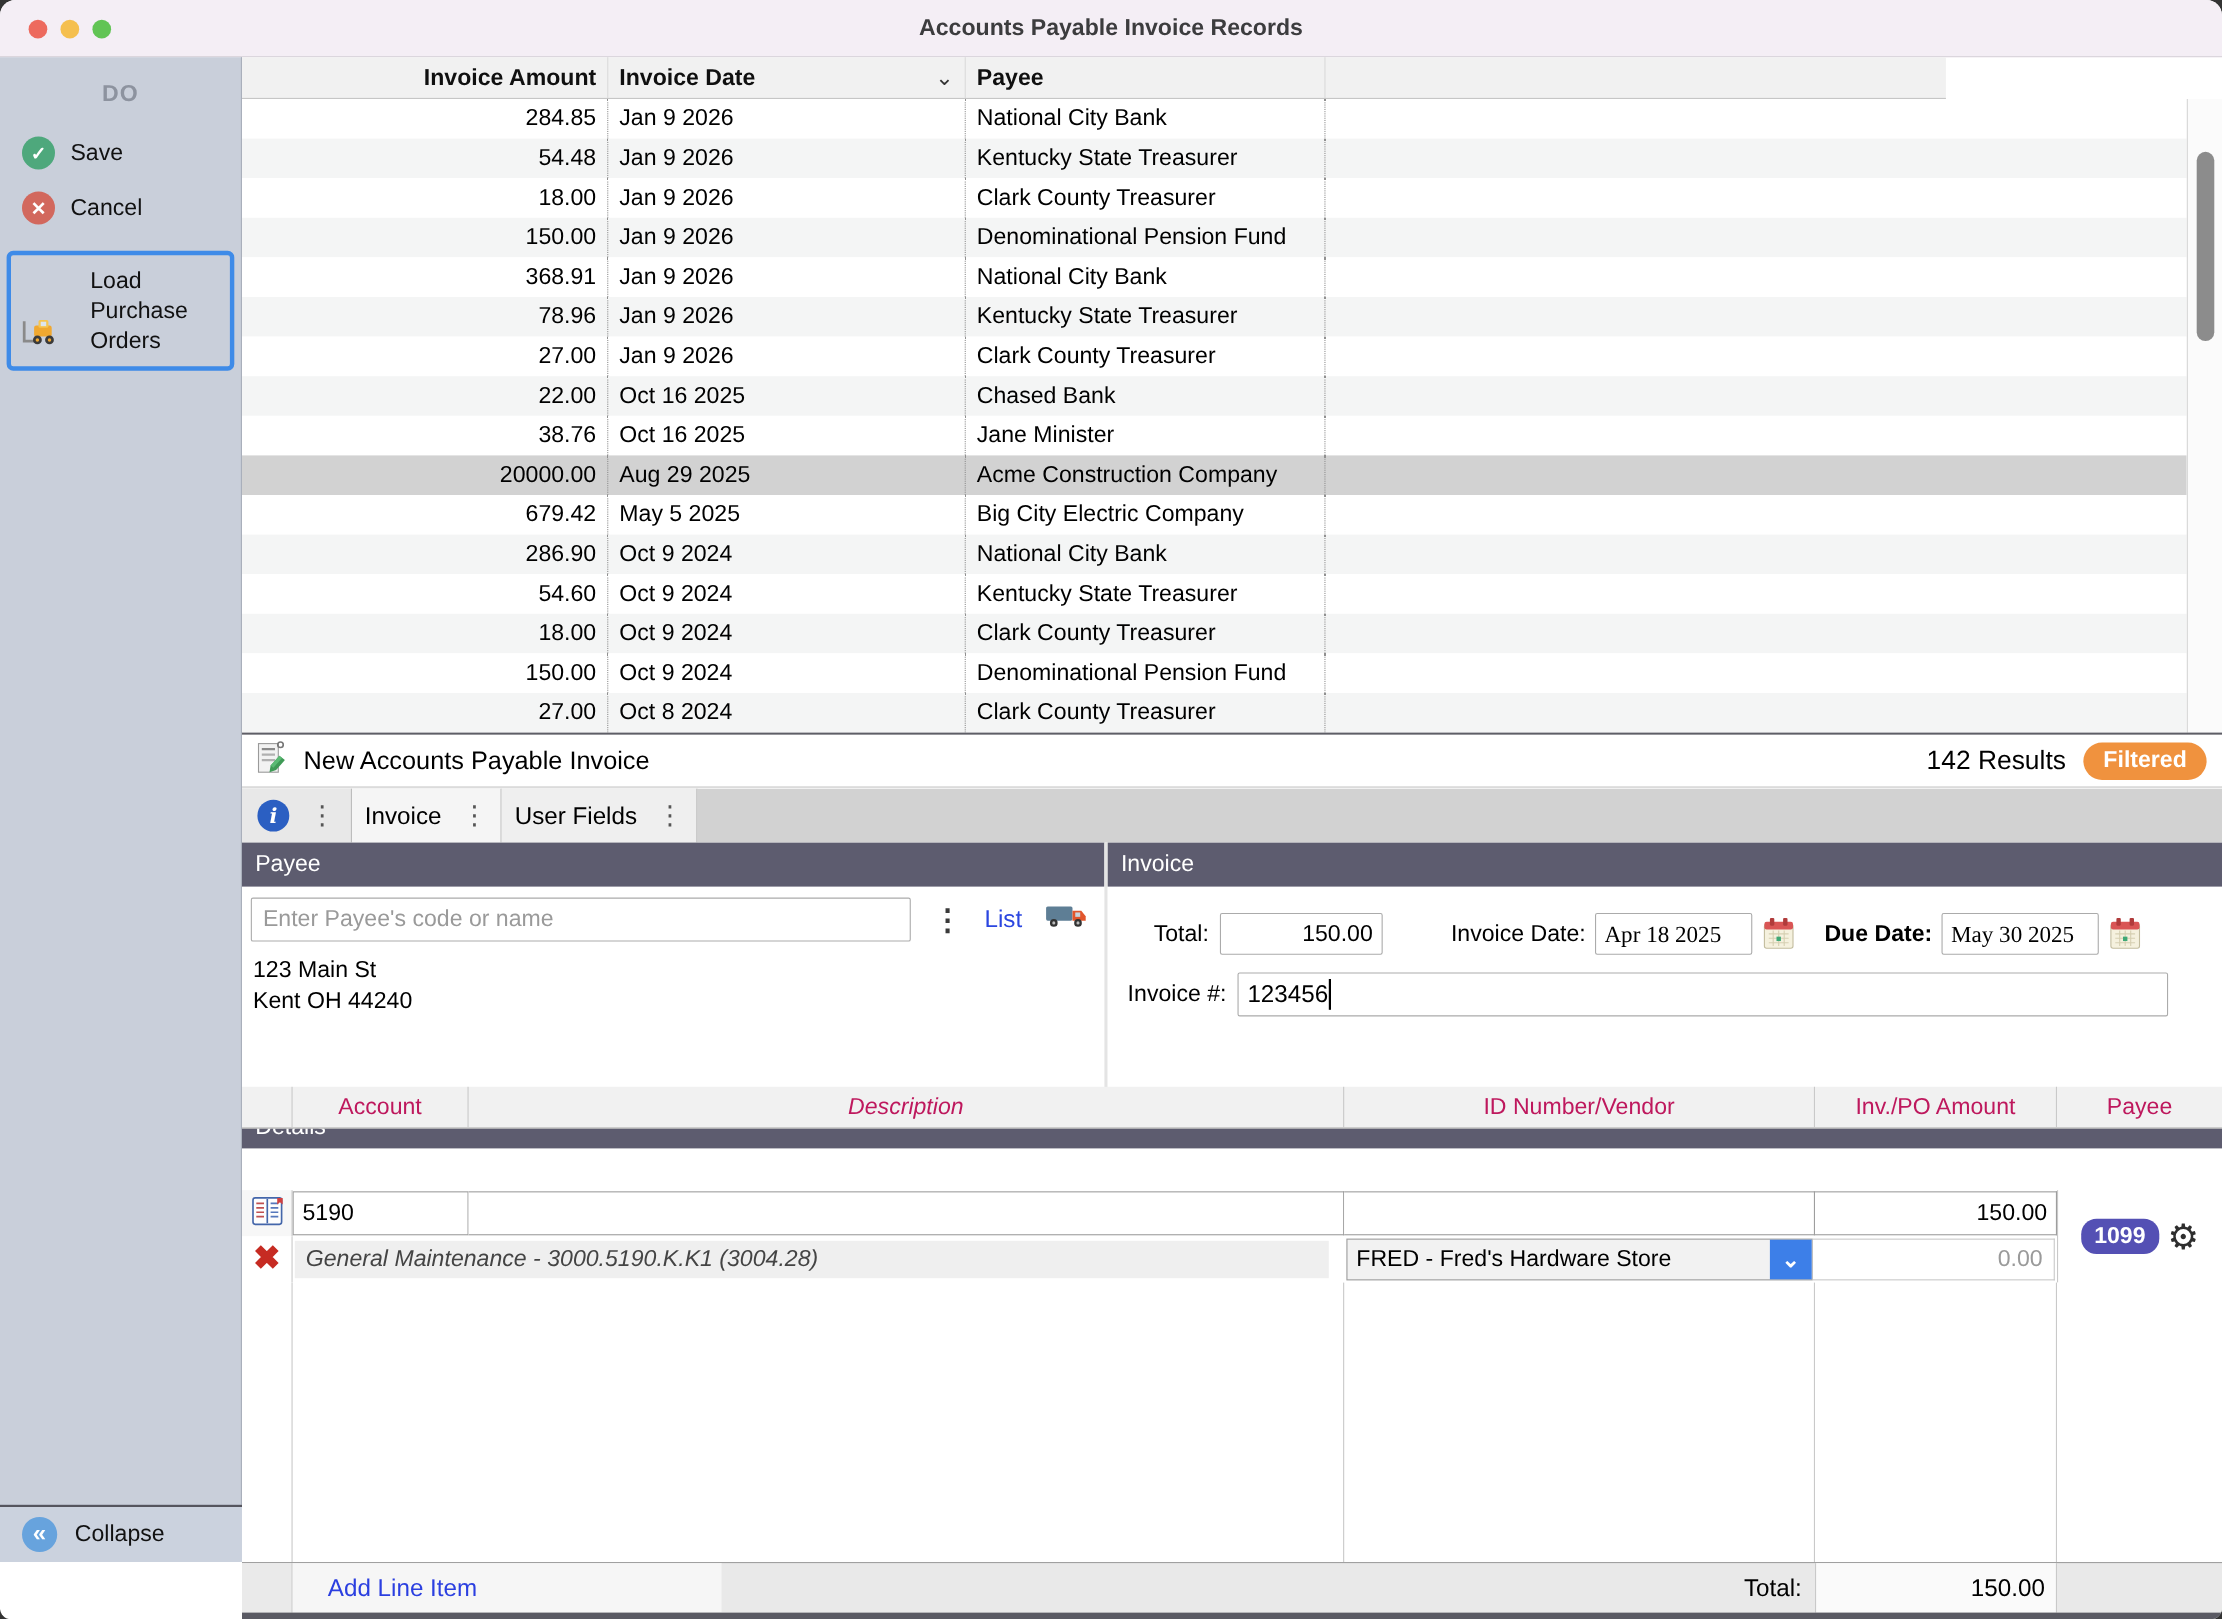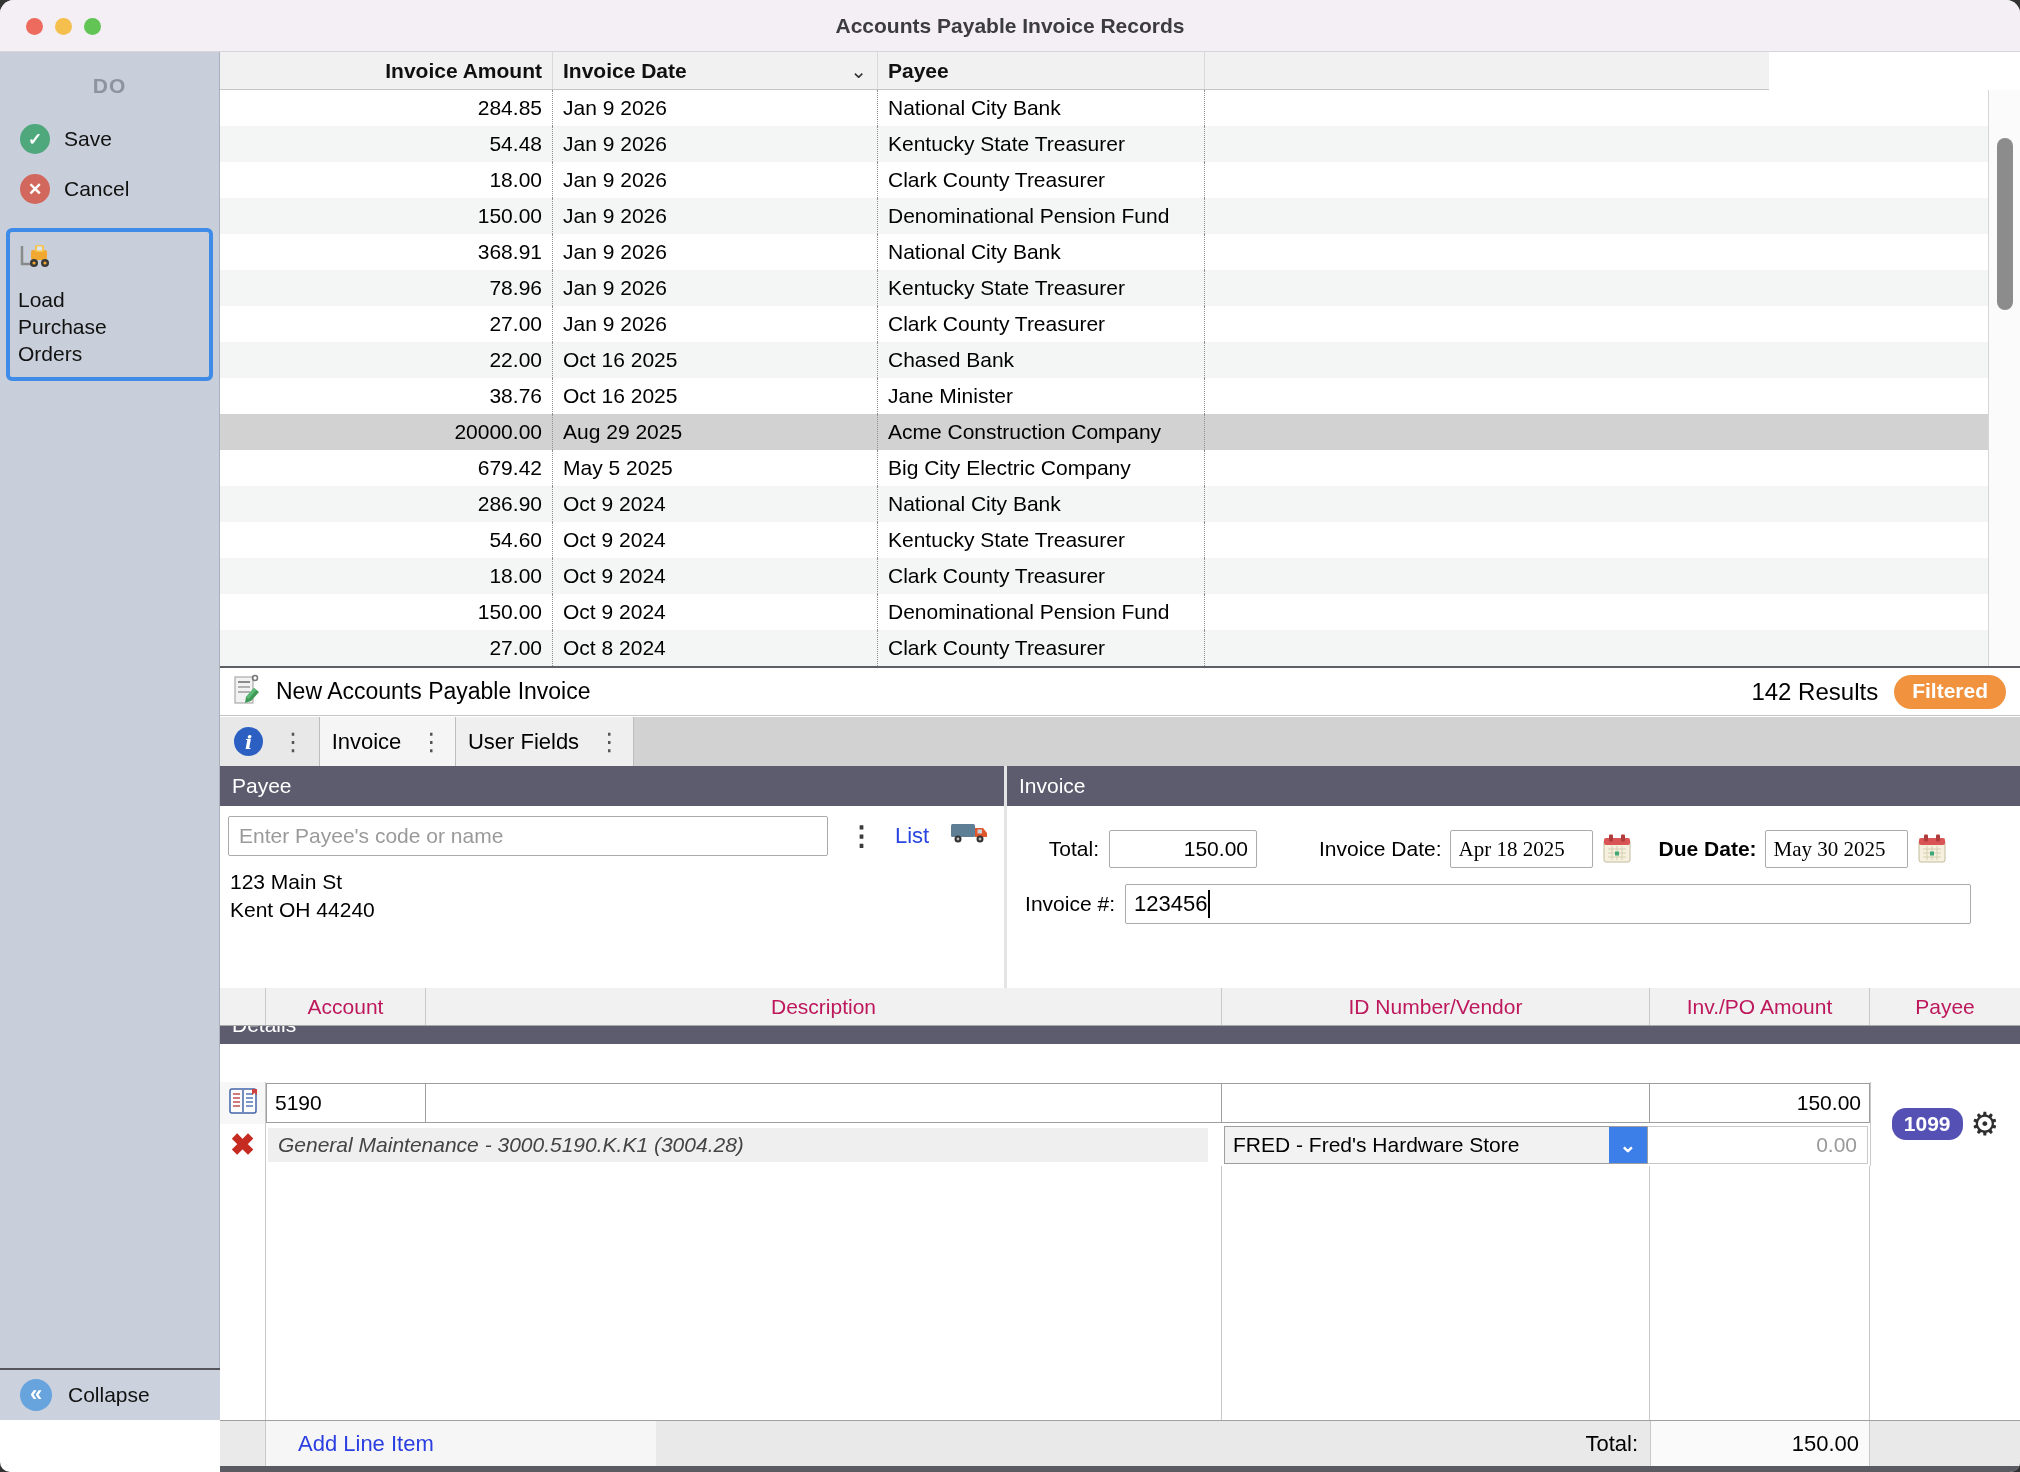--- a/index.html
+++ b/index.html
@@ -23,21 +23,21 @@
     background:#C9CFDA; border-right:1px solid #A9AFBB; }
   .sb-header { margin-top:22px; text-align:center; font-weight:bold; font-size:21px; color:#8D939F; letter-spacing:1px; }
   .sb-item { display:flex; align-items:center; gap:14px; padding:10px 0 10px 20px; cursor:default; }
   .sb-item.save { margin-top:16px; }
   .circle-ic { width:30px; height:30px; border-radius:50%; color:#fff; display:flex;
     align-items:center; justify-content:center; font-size:17px; font-weight:bold; flex:0 0 auto; }
   .circle-ic.green { background:#4EA87C; }
   .circle-ic.red { background:#D2685D; }
   .sb-label { font-size:21px; color:#111; }
   .sb-loadpo { margin:14px 6px 0 6px; border:4px solid #3E8BE8; border-radius:6px;
-    display:flex; align-items:flex-start; gap:10px; padding:10px 8px;flex-direction:column; }
+    display:flex; align-items:flex-end; gap:24px; padding:10px 8px; }
   .sb-loadpo .lines { font-size:21px; color:#111; line-height:27px; }
   .sb-collapse { position:absolute; left:0; bottom:0; width:220px; height:52px;
     background:#CBD2DE; border-top:2px solid #55555E; display:flex; align-items:center; gap:16px; padding-left:20px; }
   .collapse-ic { width:32px; height:32px; border-radius:50%; background:#67A3DD; color:#fff;
     display:flex; align-items:center; justify-content:center; font-size:22px; font-weight:bold; padding-bottom:3px; }
   
   .rec-header { position:absolute; left:220px; top:52px; width:1549px; height:38px;
     background:#F1F1F1; border-bottom:1px solid #C6C6C6; display:flex; font-weight:bold; font-size:21px; color:#101010; }
   .rec-header .hc { display:flex; align-items:center; border-right:1px solid #DADADA; padding:0 10px; }
   .hc.amt { width:333px; justify-content:flex-end; }
@@ -106,21 +106,21 @@
   .fakeinput { height:40px; border:1px solid #ABABAB; border-radius:2px; background:#fff;
     display:flex; align-items:center; padding:0 8px; font-size:22px; }
   .invnum-box { width:846px; margin-left:10px; }
   .caret { display:inline-block; width:2px; height:28px; background:#000; margin-left:1px; }
   
   .details-head { position:absolute; left:220px; top:1006px; width:1800px; height:38px;
     background:#5D5C6F; color:#fff; font-size:21px; line-height:38px; padding-left:12px; }
   .dt-header { position:absolute; left:220px; top:988px; width:1800px; height:38px; background:#F1F1F1;
     border-bottom:1px solid #A8A8A8; display:flex; font-size:21px; color:#be185d; }
   .dt-header .dhc { display:flex; align-items:center; justify-content:center; border-right:1px solid #C9C9C9; }
-  .dcol0 { width:46px; } .dcol1 { width:160px; } .dcol2 { width:796px; }
+  .dcol0 { width:46px; } .dcol1 { width:160px; } .dcol2 { width:796px;font-style:italic; }
   .dcol3 { width:428px; } .dcol4 { width:220px; } .dcol5 { width:150px; border-right:none!important; }
   .dt-rows { position:absolute; left:220px; top:1082px; width:1800px; height:84px; display:flex; }
   .dt-left { width:1650px; }
   .dt-row { display:flex; height:42px; align-items:center; }
   .dt-c0 { width:46px; display:flex; align-items:center; justify-content:center; border-right:1px solid #C9C9C9; height:42px; background:#F7F7F7; }
   .cell-inp { height:40px; border:1px solid #9E9E9E; font-size:21px; padding:0 8px;
     font-family:"Liberation Sans", sans-serif; background:#fff; }
   .acct-inp { width:160px; }
   .desc-inp { width:796px; border-left:none; }
   .vend-inp { width:428px; border-left:none; }

